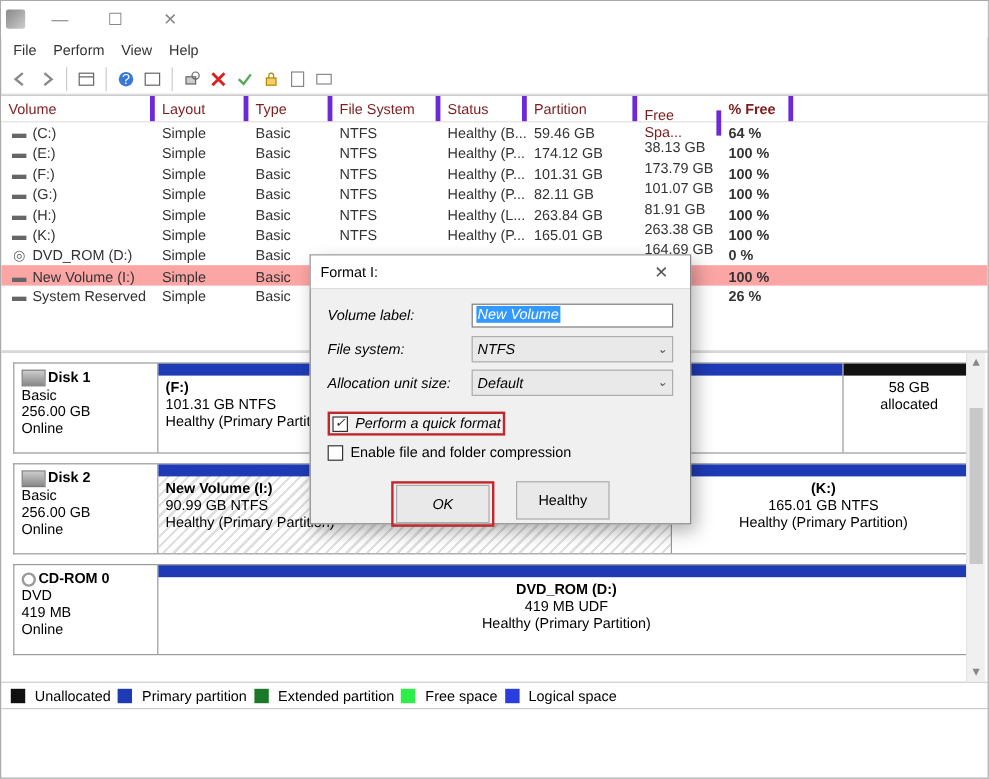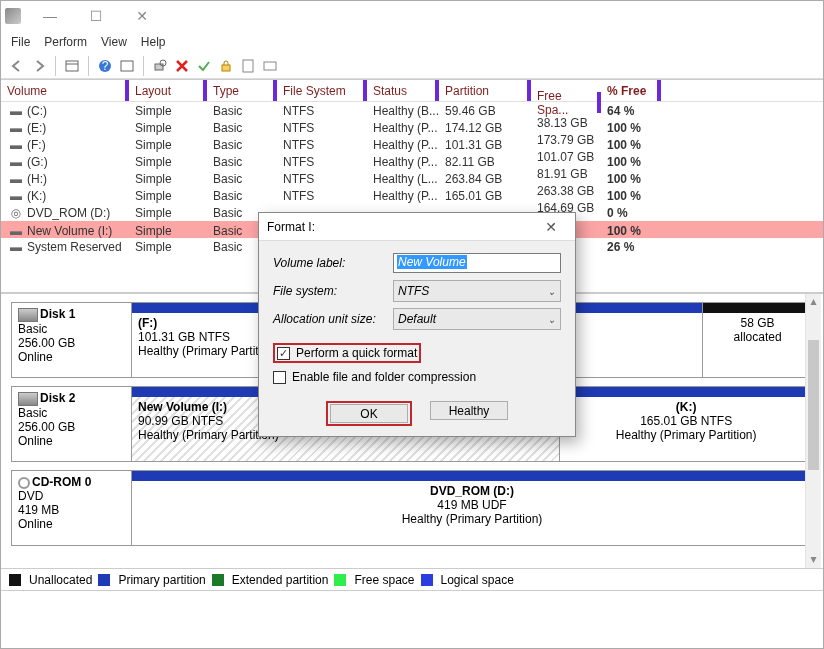--- a/index.html
+++ b/index.html
@@ -63,23 +63,23 @@
   .dialog .dtitle .close{ width:32px; height:24px; display:flex; align-items:center; justify-content:center; color:#555; font-size:14px;}
   .dialog .dbody { padding: 8px 14px; }
   .dialog .frow { display:flex; align-items:center; height:28px;font-style:italic; }
   .dialog .frow label { width:120px; font-size:12px;}
   .dialog .frow .field { flex:1;}
   .dialog .sel { width:168px; height:22px; border:1px solid #adadad; background:#e9e9e9; display:flex; align-items:center; padding:0 4px; justify-content:space-between;}
   .dialog .sel .chev{font-size:10px; color:#555;}
   .dialog .cbrow { display:flex; align-items:center; gap:6px; height:20px; margin-top:4px;}
   .cb { width:13px; height:13px; border:1px solid #333; display:inline-flex; align-items:center; justify-content:center; background:#fff;}
   .cb.checked::after{content:"✓"; font-size:11px; line-height:1; color:#333;}
-  .highlight-box { border:2px solid #c1272d; padding:1px 2px; }
+  .highlight-box { border:2px solid #c1272d; padding:1px 2px;font-style:italic; }
   .dialog .buttons { display:flex; justify-content:center; gap:18px; margin-top:14px;}
-  .dialog .btn { min-width:78px; height:19px; border:1px solid #adadad; background:#e9e9e9; display:inline-flex; align-items:center; justify-content:center; font-size:12px;}
+  .dialog .btn { min-width:78px; height:32px; border:1px solid #adadad; background:#e9e9e9; display:inline-flex; align-items:center; justify-content:center; font-size:12px;}
   .sel-text {background:#3399ff; color:#fff; padding:0 1px;}
   .dicon { width:20px; height:14px; display:inline-block; margin-right:2px; vertical-align:middle;}
   .dicon.hdd {background:linear-gradient(#ccc,#888); border:1px solid #777;}
   .dicon.cd { border-radius:50%; border:2px solid #999; width:12px;height:12px;}
 </style>
 </head>
 <body>
 
 <div class="window">
   <div class="titlebar">

